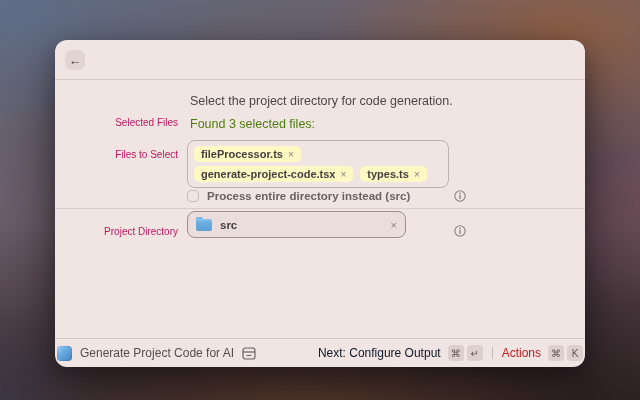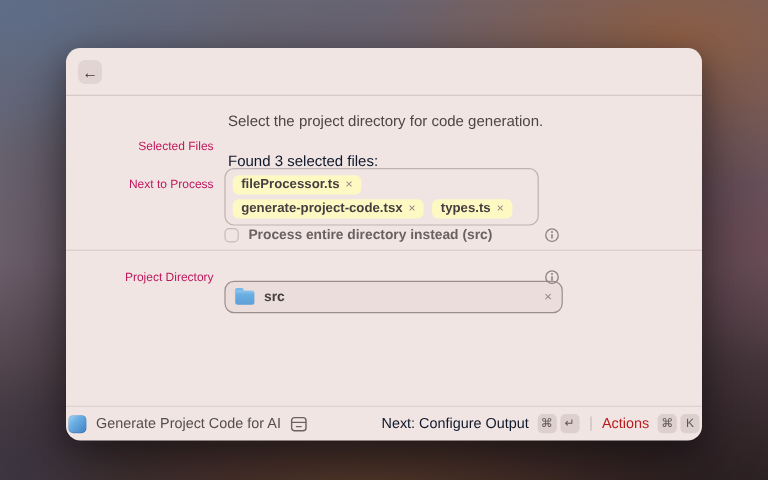--- a/index.html
+++ b/index.html
@@ -25,36 +25,36 @@
     border-bottom:1px solid rgba(125,105,105,0.22); }
   .back-btn { position:absolute; left:10px; top:10px; width:20px; height:20px;
     background:#e2d4d2; border-radius:6px; border:none; cursor:pointer;
     display:flex; align-items:center; justify-content:center;
     font-size:13px; font-weight:bold; color:#3f3739; font-family:inherit; }
   .content { position:absolute; inset:0; font-size:12.5px;border-radius:11px; }
   .main-title { position:absolute; left:135px; top:54px; color:#4e4547; }
   .field-label { position:absolute; left:0; width:123px; text-align:right;
     color:#be185d; font-size:10px; }
   .lbl-selected { top:77px; }
-  .static-value { position:absolute; left:135px; top:87px; color:#0f172a; }
+  .static-value { position:absolute; left:135px; top:77px; color:#4d7c0f; }
   .lbl-files { top:109px; }
   .tag-box { position:absolute; left:132px; top:100px; width:262px; min-height:42px;
     border:1px solid #bfb1b0; border-radius:8px; padding:5px 6px;
     display:flex; flex-wrap:wrap; gap:4px 7px; align-content:flex-start; }
   .tag { background:#fef9c3; border-radius:5px; padding:2px 7px; height:16px;
     display:inline-flex; align-items:center; font-size:11px; font-weight:bold; color:#453d3f; }
   .tag .x { margin-left:5px; font-weight:normal; color:#8d8183; font-size:10px; cursor:pointer; }
   .checkbox-row { position:absolute; left:132px; top:149px; display:flex; align-items:center; height:14px; }
   .checkbox { width:12px; height:12px; border:1.5px solid #c6b9b8; border-radius:4px;
     background:transparent; cursor:pointer; }
   .checkbox-label { margin-left:8px; font-size:11.5px; font-weight:bold; color:#6b6163; }
   .divider-h { position:absolute; left:0; top:168px; width:100%; height:1px;
     background:rgba(125,105,105,0.2); }
   .lbl-dir { top:186px; }
-  .dir-input { position:absolute; left:132px; top:194px; width:282px; height:27px;
+  .dir-input { position:absolute; left:132px; top:171px; width:219px; height:27px;
     border:1.5px solid #9b8e8d; border-radius:8px; background:#eaddDb;
     background:#eadddb; display:flex; align-items:center; padding:0 8px; cursor:text; }
   .folder-icon { width:16px; height:12px; position:relative; flex:none; }
   .folder-icon .back { position:absolute; left:0; top:0; width:16px; height:12px;
     background:linear-gradient(to bottom,#8ec7ee 0%, #6aaee2 30%, #5d9fd6 100%); border-radius:2px; }
   .folder-icon .tab { position:absolute; left:0; top:-2px; width:7px; height:4px;
     background:#7ab8e8; border-radius:1.5px 1.5px 0 0; }
   .dir-text { margin-left:8px; font-size:11.5px; font-weight:bold; color:#453d3f; }
   .clear-x { margin-left:auto; color:#8d8183; font-size:11px; cursor:pointer; }
   .info-icon { position:absolute; left:399px; width:12px; height:12px; cursor:pointer; }
@@ -89,21 +89,21 @@
     </button>
   </div>
 
   <div class="content">
 
     <div class="main-title">Select the project directory for code generation.</div>
 
     <div class="field-label lbl-selected">Selected Files</div>
     <div class="static-value">Found 3 selected files:</div>
 
-    <div class="field-label lbl-files">Next to Process</div>
+    <div class="field-label lbl-files">Files to Select</div>
     <div class="tag-box">
       <span class="tag">
         <span>fileProcessor.ts</span>
         <span class="x">×</span>
       </span>
       <span class="tag">
         <span>generate-project-code.tsx</span>
         <span class="x">×</span>
       </span>
       <span class="tag">

